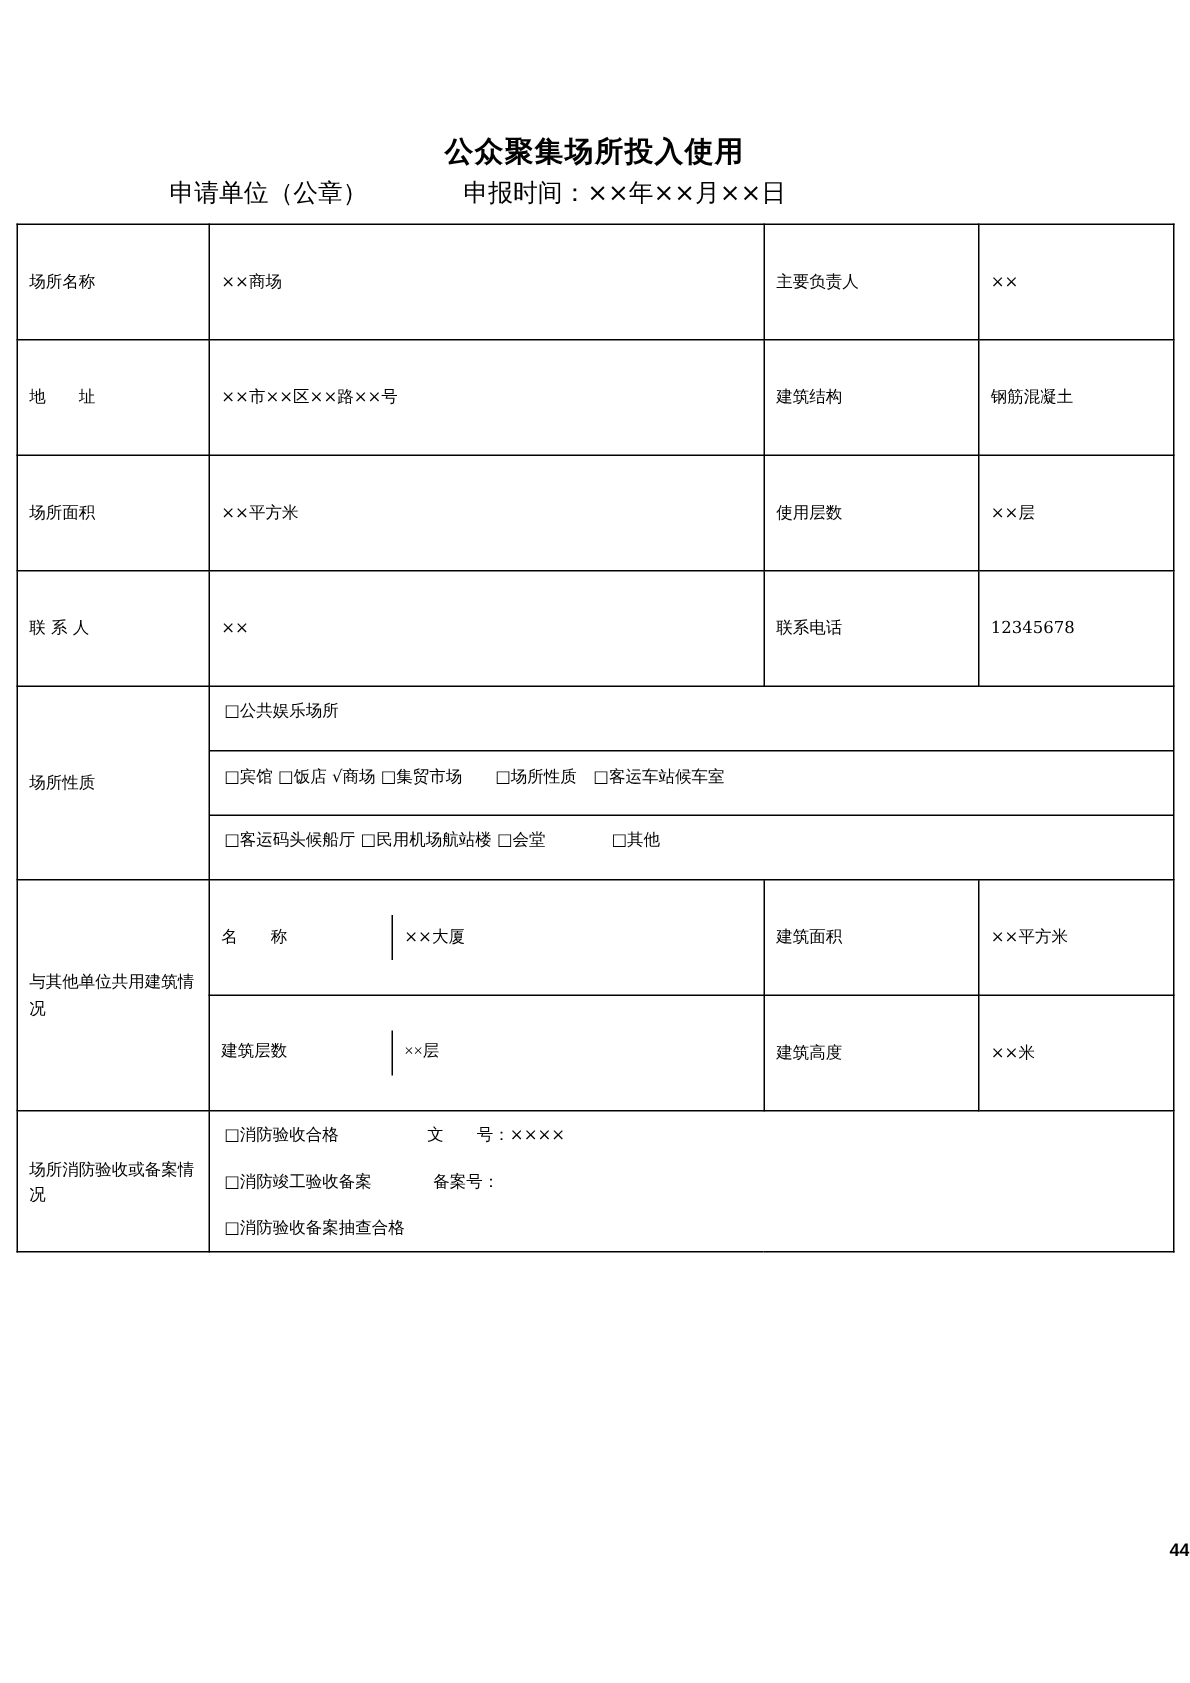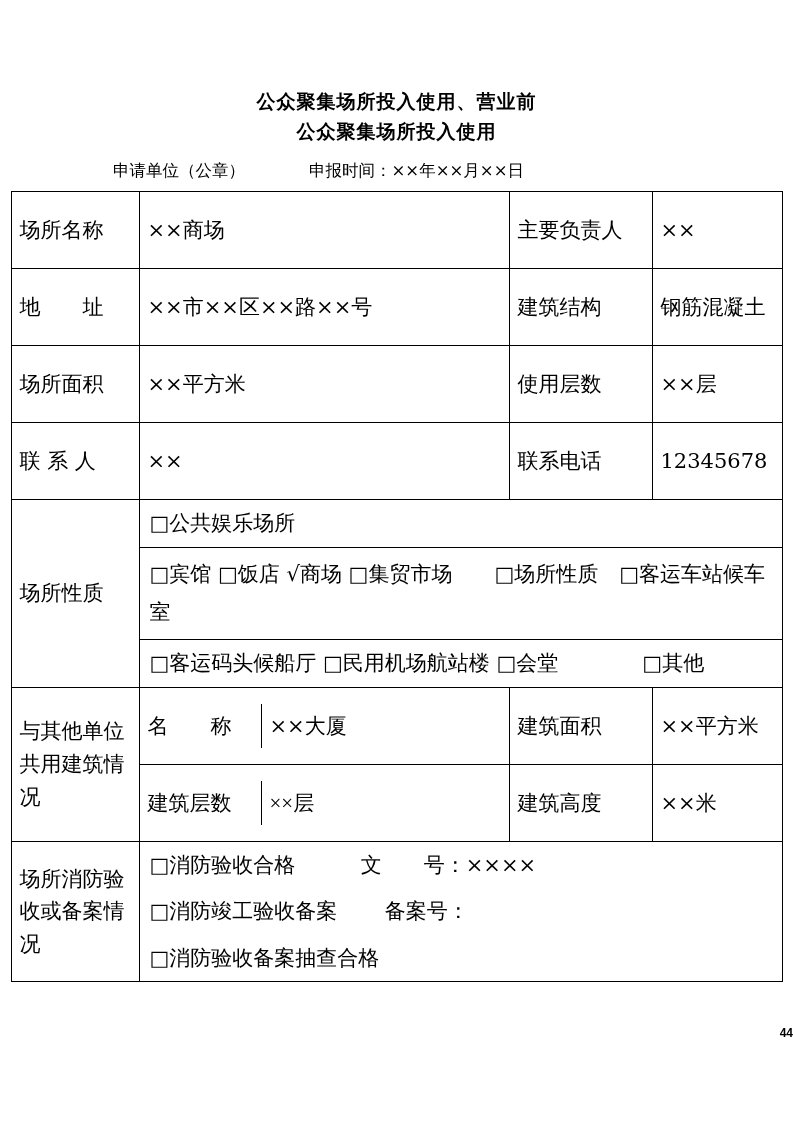--- a/index.html
+++ b/index.html
@@ -25,21 +25,21 @@
     text-align: center;
     padding-top: 86px;
   }
   .title-line {
     font-size: 19px;
     font-weight: bold;
     letter-spacing: 1px;
     line-height: 30px;
   }
   .subhead {
-    margin-top: 14px;
+    margin-top: 2px;
     padding-left: 113px;
     padding-right: 40px;
     font-size: 16.5px;
     display: flex;
     align-items: baseline;
   }
   .subhead .unit {
     white-space: nowrap;
   }
   .subhead .date {
@@ -47,21 +47,21 @@
     white-space: nowrap;
   }
   table.form {
     border-collapse: collapse;
     margin: 9px auto 0 auto;
     width: 771px;
     table-layout: fixed;
   }
   table.form td {
     border: 1px solid #000000;
-    font-size: 21px;
+    font-size: 11px;
     padding: 6px 8px;
     vertical-align: middle;
     line-height: 1.55;
   }
   .lbl {
     white-space: nowrap;
   }
   .cell-tall {
     height: 64px;
   }
@@ -102,21 +102,20 @@
     font-family: "Liberation Sans", sans-serif;
     font-weight: bold;
   }
 </style>
 </head>
 <body>
 
 <div class="page">
 
   <div class="title-block">
-    <div class="title-line">公众聚集场所投入使用、营业前</div>
     <div class="title-line">公众聚集场所投入使用</div>
   </div>
 
   <div class="subhead">
     <span class="unit">申请单位（公章）</span>
     <span class="date">申报时间：××年××月××日</span>
   </div>
 
   <table class="form">
     <colgroup>

